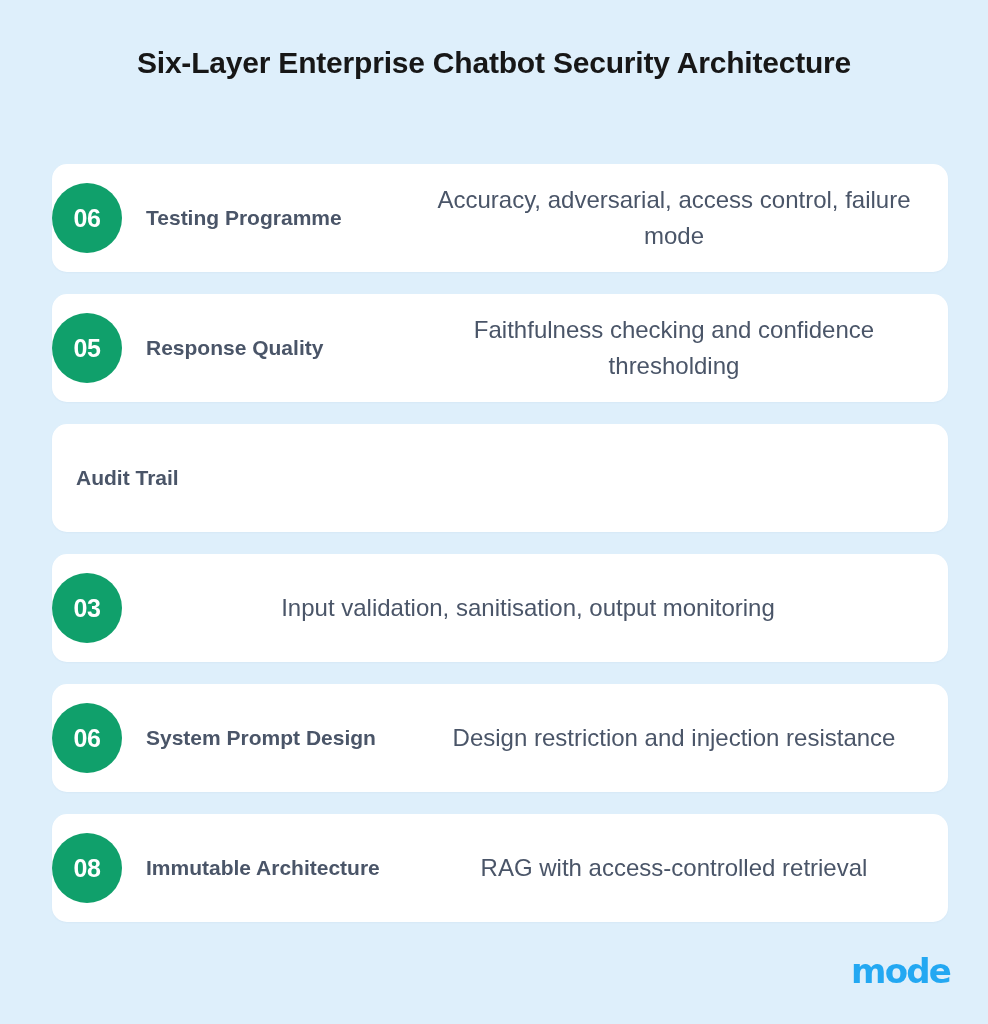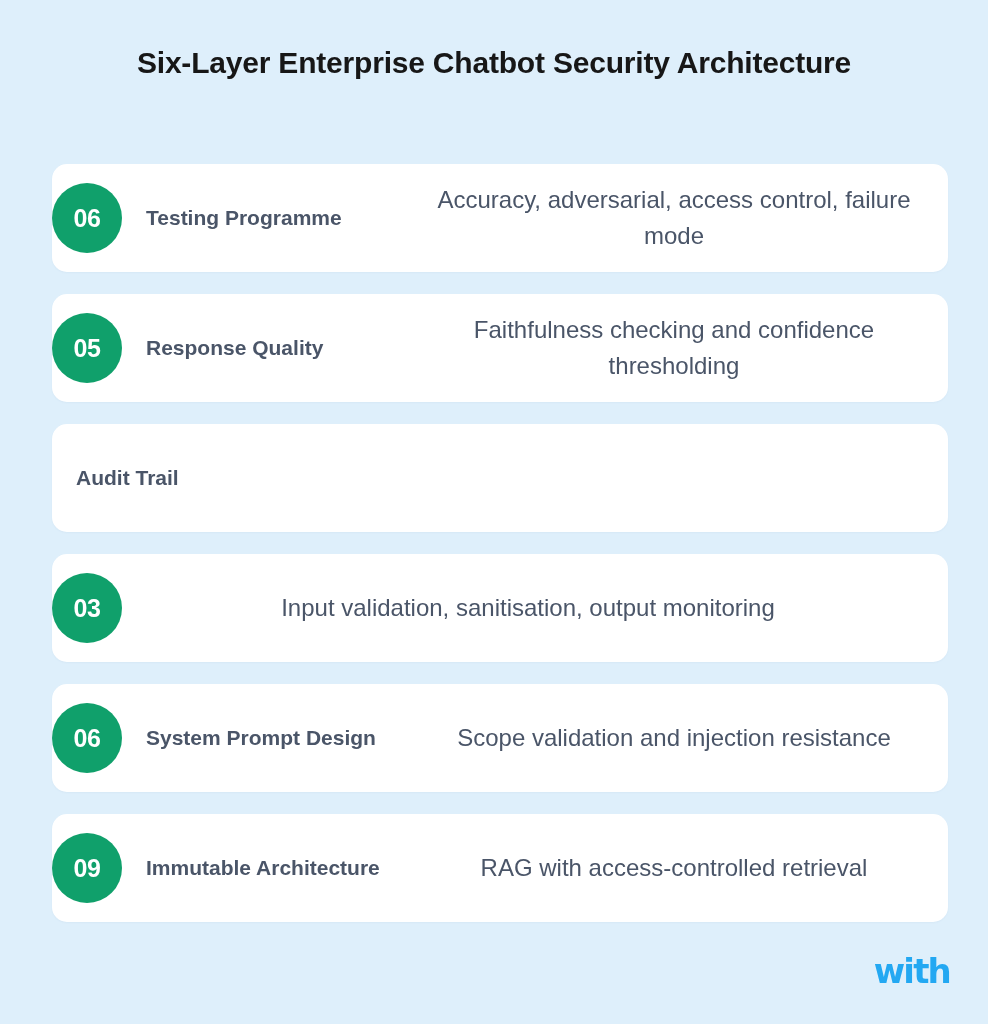--- a/index.html
+++ b/index.html
@@ -120,26 +120,26 @@
     </div>
 
     <div class="layer-card">
       <div class="layer-badge">03</div>
       <div class="layer-desc">Input validation, sanitisation, output monitoring</div>
     </div>
 
     <div class="layer-card">
       <div class="layer-badge">06</div>
       <div class="layer-label">System Prompt Design</div>
-      <div class="layer-desc">Scope validation and injection resistance</div>
+      <div class="layer-desc">Design restriction and injection resistance</div>
     </div>
 
     <div class="layer-card">
-      <div class="layer-badge">09</div>
+      <div class="layer-badge">08</div>
       <div class="layer-label">Immutable Architecture</div>
       <div class="layer-desc">RAG with access-controlled retrieval</div>
     </div>
 
   </div>
 
-  <div class="brand-logo">with</div>
+  <div class="brand-logo">mode</div>
 
 </div>
 
 </body></html>

